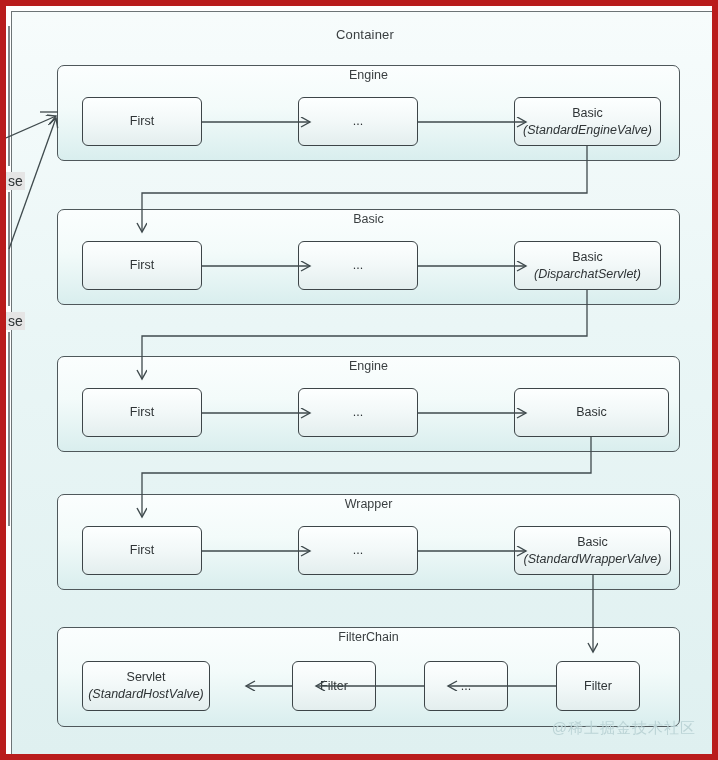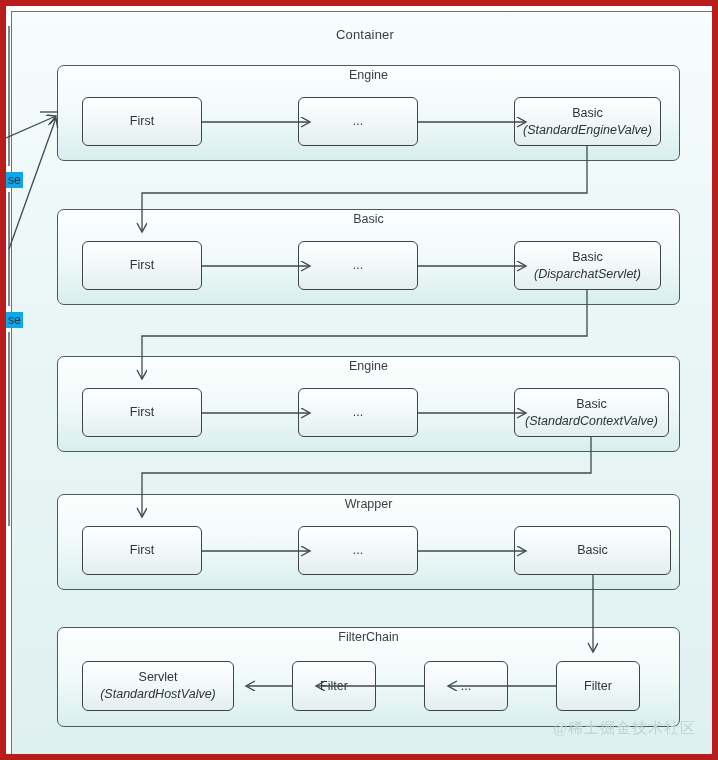--- a/index.html
+++ b/index.html
@@ -87,36 +87,36 @@
     left: 0;
     top: 0;
     width: 718px;
     height: 760px;
     pointer-events: none;
   }
 
   
   .edge-label {
     position: absolute;
-    font-size: 12px;
+    font-size: 14px;
     color: #2f3436;
-    background: #0ea5e9;
+    background: #e5e5e5;
     padding: 1px 2px;
     white-space: nowrap;
   }
 
   
   .watermark {
     position: absolute;
     right: 16px;
     bottom: 16px;
     font-size: 15px;
     color: #bcd4d6;
     letter-spacing: 1px;
-    font-family: Liberation Serif, serif;
+    font-family: Liberation Sans, sans-serif;
   }
 </style>
 </head>
 <body>
 
 <div id="page">
 
   <div class="container-panel">
     <div class="container-title">Container</div>
   </div>
@@ -153,40 +153,40 @@
     <div class="group-title">Engine</div>
   </div>
   <div class="node" style="left:76px; top:382px; width:120px; height:49px;">
     <span>First</span>
   </div>
   <div class="node" style="left:292px; top:382px; width:120px; height:49px;">
     <span>...</span>
   </div>
   <div class="node" style="left:508px; top:382px; width:155px; height:49px;">
     <span>Basic</span>
-    <span class="sub">(StandardContextValve)</span>
   </div>
 
   <div class="group" id="grp-wrapper" style="top:488px; height:96px;">
     <div class="group-title">Wrapper</div>
   </div>
   <div class="node" style="left:76px; top:520px; width:120px; height:49px;">
     <span>First</span>
   </div>
   <div class="node" style="left:292px; top:520px; width:120px; height:49px;">
     <span>...</span>
   </div>
   <div class="node" style="left:508px; top:520px; width:157px; height:49px;">
     <span>Basic</span>
+    <span class="sub">(StandardWrapperValve)</span>
   </div>
 
   <div class="group" id="grp-filterchain" style="top:621px; height:100px;">
     <div class="group-title">FilterChain</div>
   </div>
-  <div class="node" style="left:76px; top:655px; width:152px; height:50px;">
+  <div class="node" style="left:76px; top:655px; width:128px; height:50px;">
     <span>Servlet</span>
     <span class="sub">(StandardHostValve)</span>
   </div>
   <div class="node" style="left:286px; top:655px; width:84px; height:50px;">
     <span>Filter</span>
   </div>
   <div class="node" style="left:418px; top:655px; width:84px; height:50px;">
     <span>...</span>
   </div>
   <div class="node" style="left:550px; top:655px; width:84px; height:50px;">

